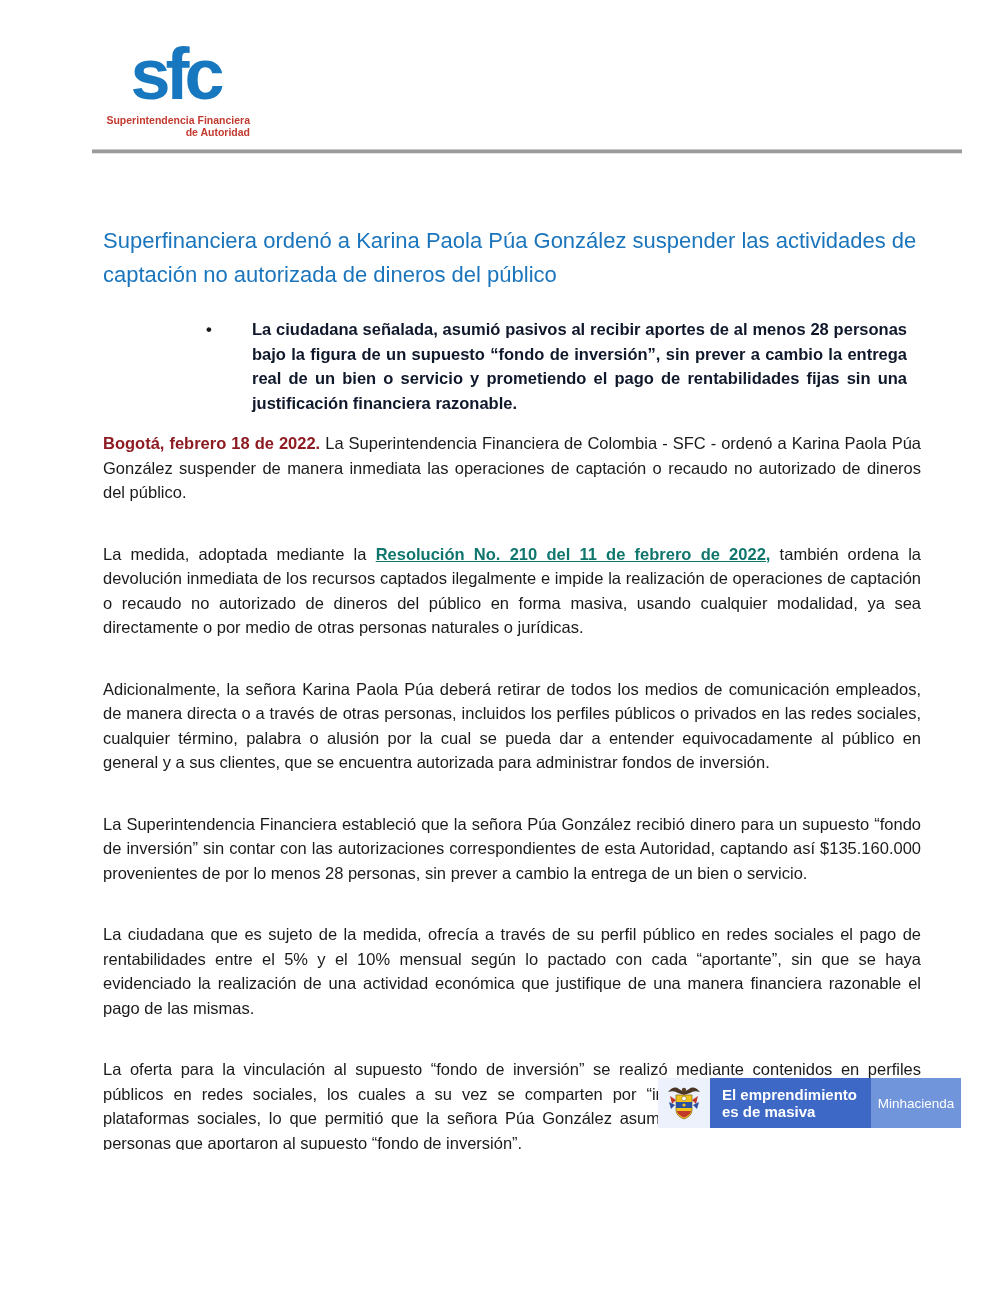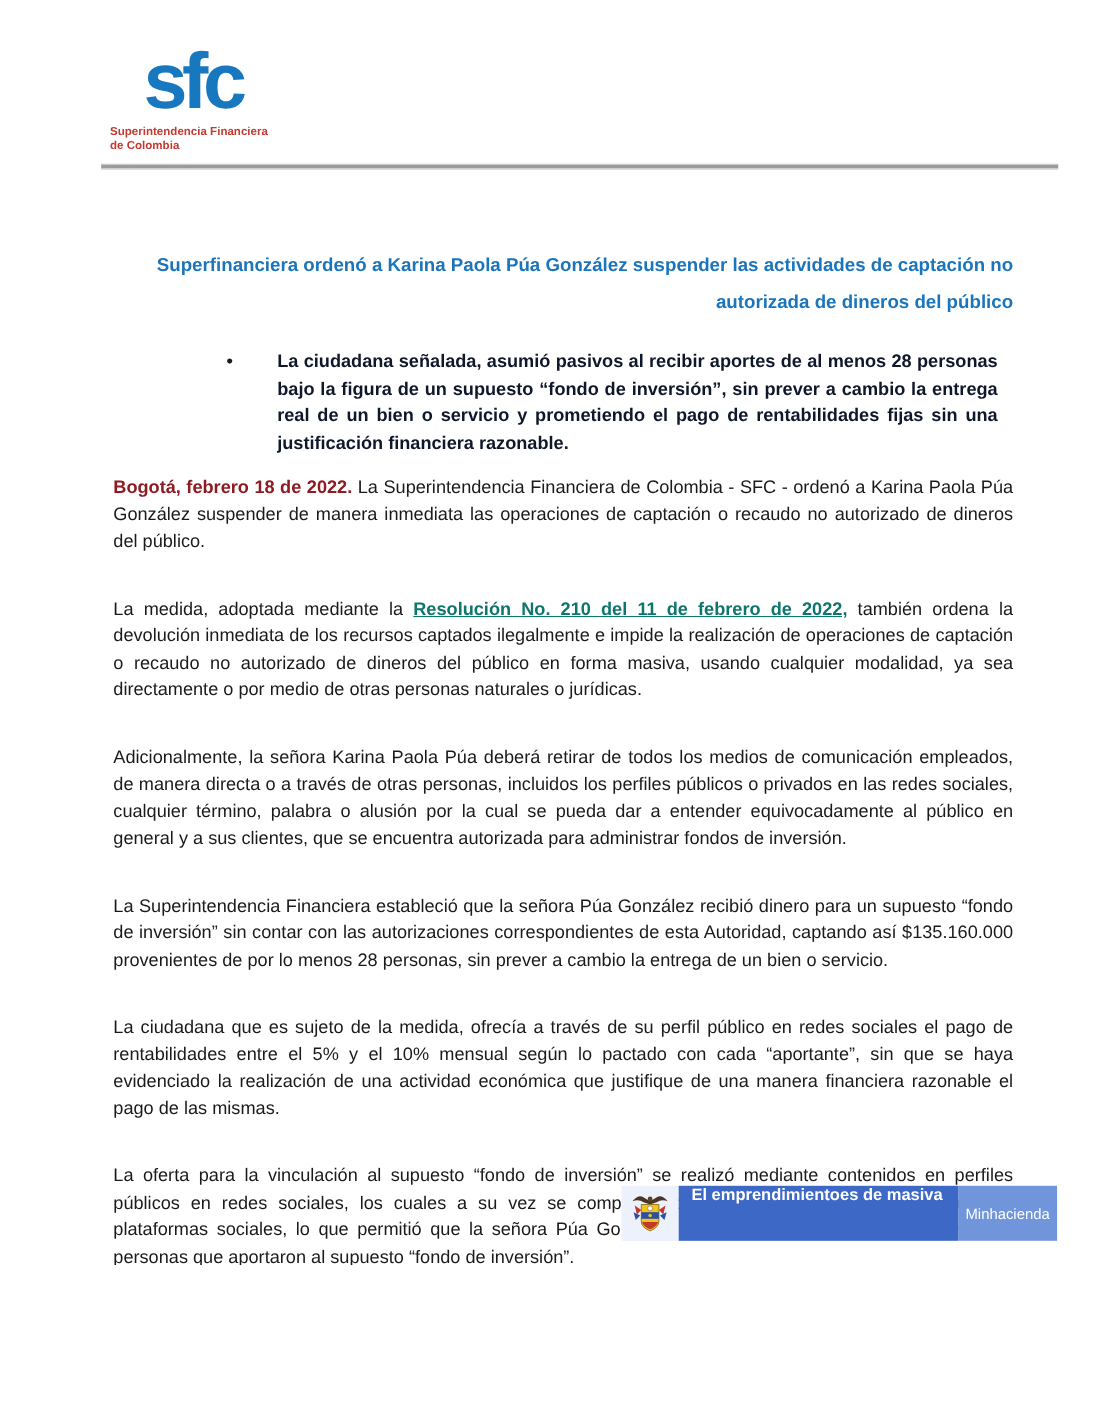--- a/index.html
+++ b/index.html
@@ -15,39 +15,39 @@
 
   
   .logo-block { position:absolute; left:100px; top:38px; width:150px; text-align:center; }
   .logo-acronym {
     font-size:72px; font-weight:bold; letter-spacing:-5px;
     color:#1878BF; line-height:72px; text-align:center;
   }
   .logo-org {
     margin-top:4px;
     font-size:10.5px; font-weight:bold; color:#C23A30; line-height:12px;
-    text-align:left; white-space:nowrap;
+    text-align:right; white-space:nowrap;
   }
   .press-type {
     position:absolute; top:94px; right:77px;
     font-size:22.5px; font-weight:bold; color:#111111;
     letter-spacing:0px;
   }
   .header-rule {
     position:absolute; left:92px; right:64px; top:149px;
     height:3px; background:#9b9b9b;
     border-top:1px solid #c9c9c9; border-bottom:1px solid #e4e4e4;
   }
 
   
   .content { position:absolute; left:103px; top:224px; width:818px; }
 
   .doc-title {
-    color:#1B75BC; font-weight:bold; font-size:17px; line-height:34px;
-    text-align:right; margin:0 0 25px 0;
+    color:#1B75BC; font-weight:normal; font-size:22px; line-height:34px;
+    text-align:left; margin:0 0 25px 0;
   }
 
   .bullet-item {
     display:flex; margin:0 14px 0 103px; padding:0;
   }
   .bullet-dot {
     width:30px; flex:0 0 30px; font-weight:bold; font-size:16.5px; line-height:24.5px;
   }
   .bullet-text {
     font-weight:bold; font-size:16.5px; line-height:24.5px; text-align:justify;
@@ -69,40 +69,40 @@
   .footer-banner {
     position:absolute; right:65px; bottom:22px; height:50px;
     display:flex; align-items:stretch;
   }
   .crest-box {
     width:52px; background:#EDF1FB;
     display:flex; align-items:center; justify-content:center;
   }
   .slogan-box {
     background:#3D68C6; color:#ffffff;
-    display:flex; flex-direction:row; justify-content:center;
+    display:flex; flex-direction:column; justify-content:center;
     padding:0 14px 0 12px;
   }
   .slogan-line { font-size:15px; font-weight:bold; line-height:17.5px; white-space:nowrap; }
   .ministry-box {
     background:#7095DB; color:#ffffff; width:90px;
     display:flex; align-items:center; justify-content:center;
     font-size:13.5px; font-weight:normal;
   }
 </style>
 </head>
 <body>
 
 <div class="page">
 
   <div class="logo-block">
     <div class="logo-acronym">sfc</div>
     <div class="logo-org">
       <div>Superintendencia Financiera</div>
-      <div>de Colombia</div>
+      <div>de Autoridad</div>
     </div>
   </div>
 
 
   <div class="header-rule"></div>
 
   <div class="content">
 
     <h1 class="doc-title">Superfinanciera ordenó a Karina Paola Púa González suspender las actividades de captación no autorizada de dineros del público</h1>
 

